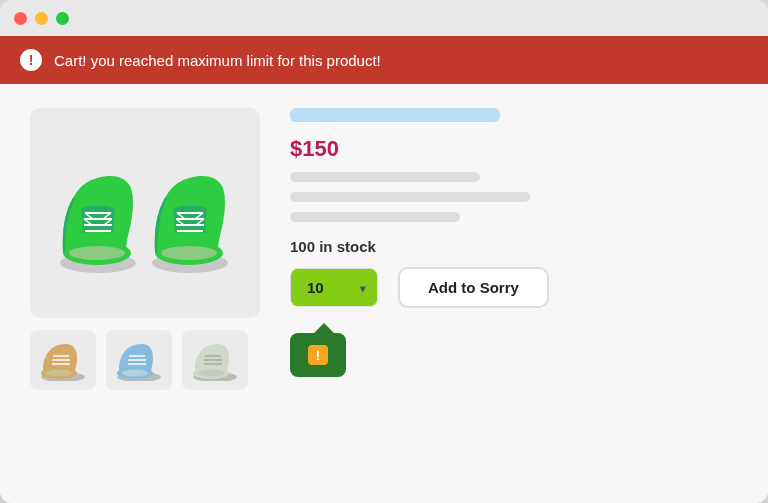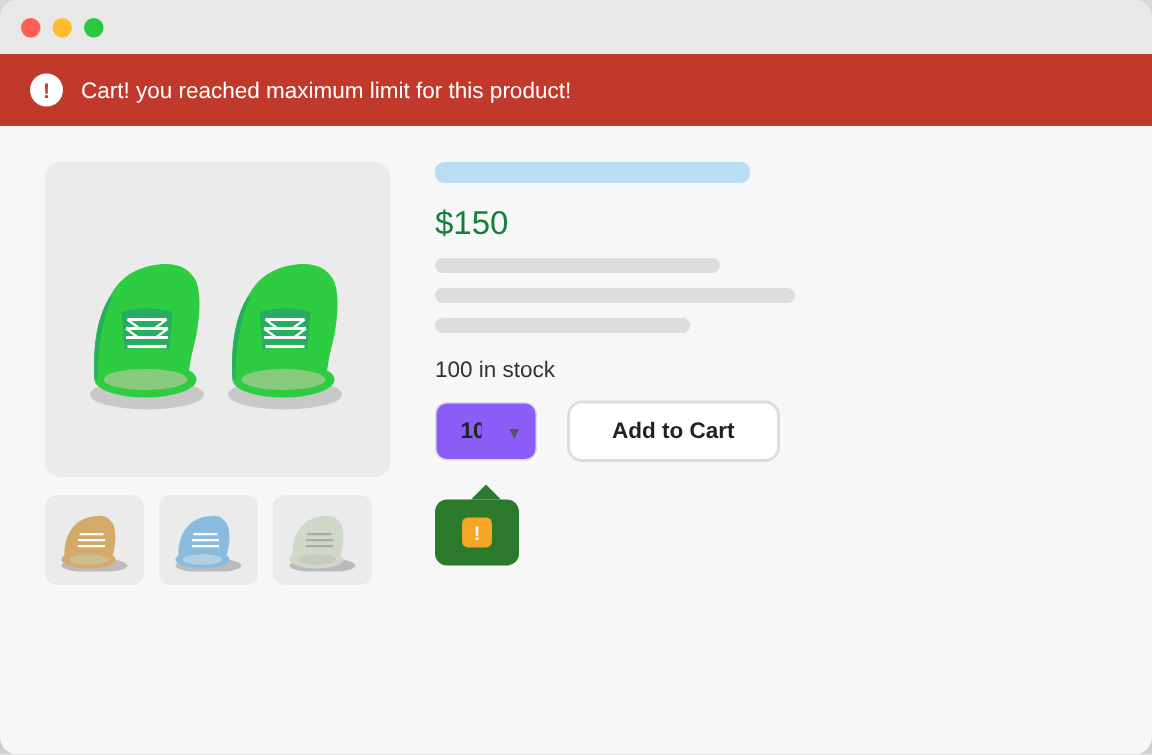--- a/index.html
+++ b/index.html
@@ -136,62 +136,62 @@
 
     .product-name-bar {
       height: 14px;
       background: #b8ddf5;
       border-radius: 6px;
       width: 210px;
     }
 
     .price {
       font-size: 22px;
-      font-weight: 400;
-      color: #15803d;
+      font-weight: 700;
+      color: #be185d;
       margin-top: 4px;
     }
 
     .desc-line {
       height: 10px;
       background: #ddd;
       border-radius: 5px;
     }
     .desc-line-1 { width: 190px; }
     .desc-line-2 { width: 240px; }
     .desc-line-3 { width: 170px; }
 
     .stock-text {
       font-size: 15px;
       color: #333;
-      font-weight: 400;
+      font-weight: 700;
       margin-top: 6px;
     }
 
     .quantity-row {
       display: flex;
       align-items: center;
       gap: 20px;
       margin-top: 2px;
       position: relative;
     }
 
     .quantity-select {
       appearance: none;
       -webkit-appearance: none;
-      background: #8b5cf6;
+      background: #84cc16;
       border: 1.5px solid #ddd;
       border-radius: 8px;
       padding: 10px 36px 10px 16px;
       font-size: 15px;
       font-weight: 600;
       color: #222;
       cursor: pointer;
       outline: none;
-      width: 68px;
+      width: 88px;
     }
 
     .select-wrapper {
       position: relative;
       display: inline-block;
     }
 
     .select-chevron {
       position: absolute;
       right: 12px;
@@ -393,21 +393,21 @@
               <option>5</option>
               <option>6</option>
               <option>7</option>
               <option>8</option>
               <option>9</option>
               <option selected="">10</option>
             </select>
             <span class="select-chevron">▾</span>
           </div>
 
-          <button class="add-to-cart-btn">Add to Cart</button>
+          <button class="add-to-cart-btn">Add to Sorry</button>
 
           <div class="tooltip-container">
             <div class="tooltip-arrow"></div>
             <div class="tooltip-box">
               <div class="tooltip-warn-icon">!</div>
             </div>
           </div>
 
         </div>
 

